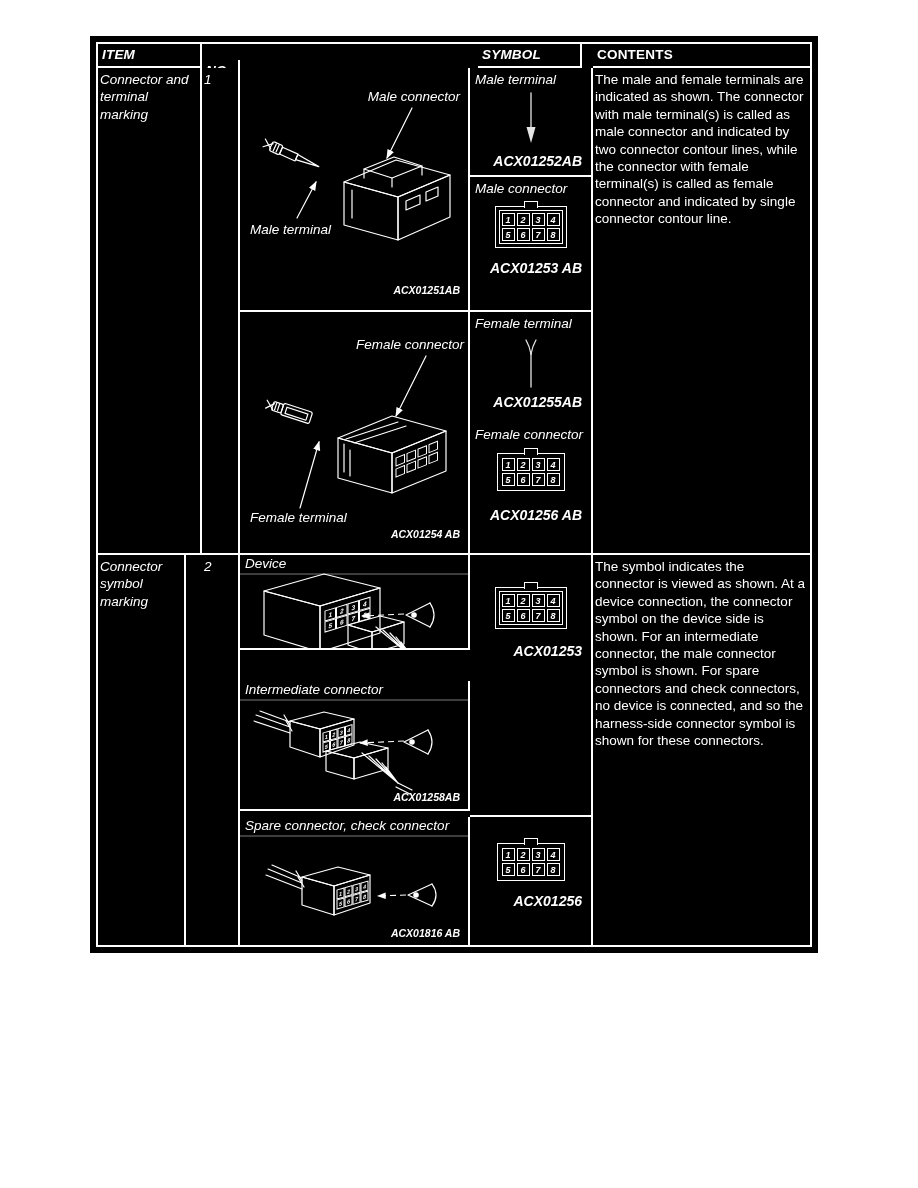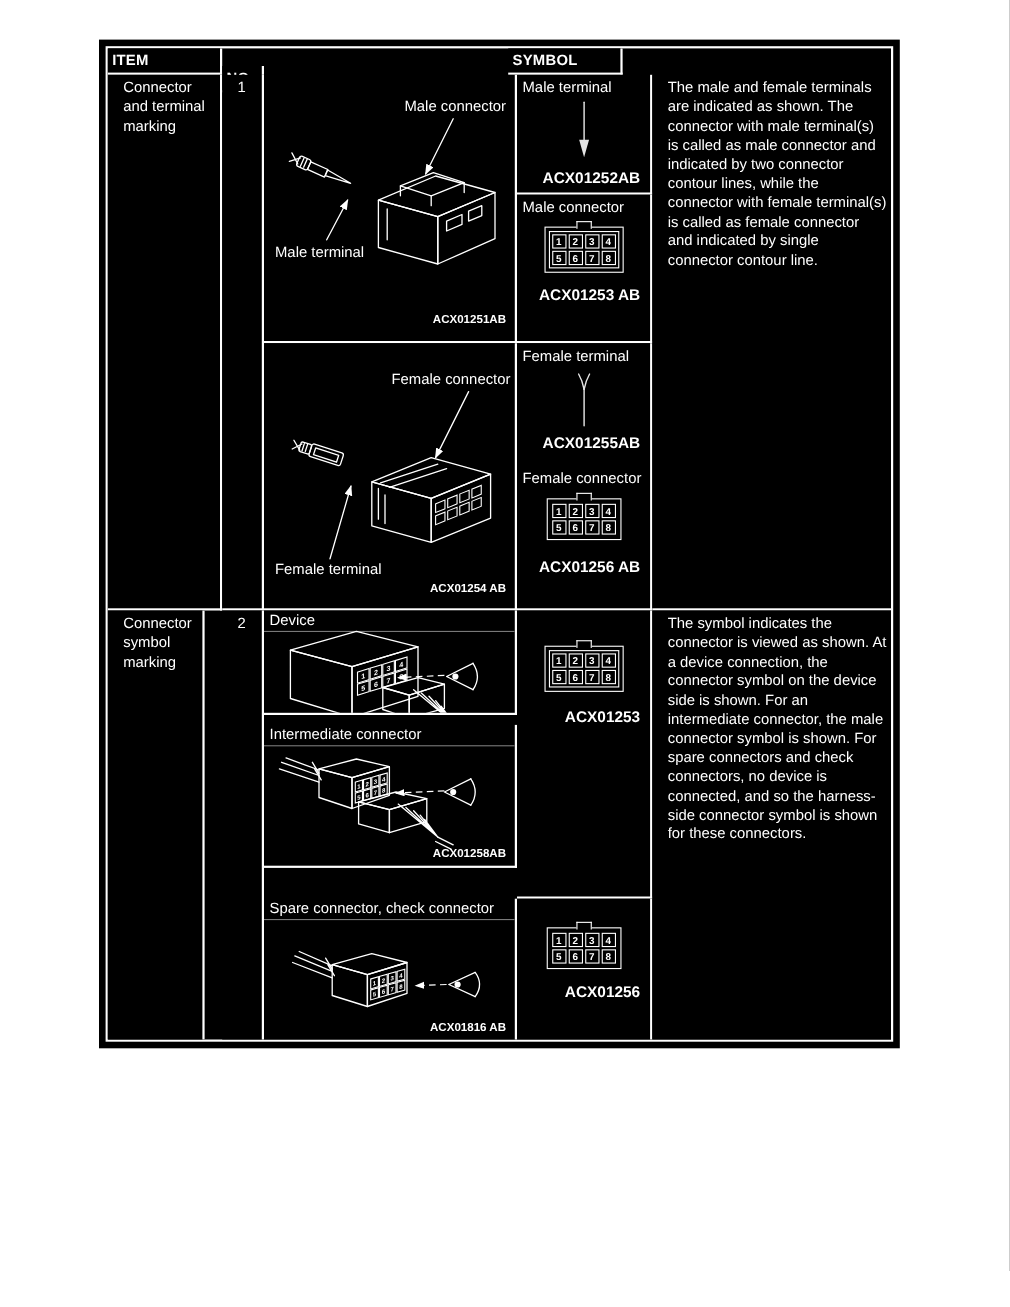--- a/index.html
+++ b/index.html
@@ -4,24 +4,24 @@
 <style>
   html,body{margin:0;padding:0;}
   body{
     width:918px;height:1188px;position:relative;background:#ffffff;
     font-family:"Liberation Sans", sans-serif;
   }
   .table-outer{position:absolute;left:90px;top:36px;width:728px;height:917px;background:#000;}
   .table-grid{position:absolute;left:6px;top:6px;width:716px;height:905px;
     border:2px solid #fff;box-sizing:border-box;background:#000;}
   .cell{position:absolute;box-sizing:border-box;color:#fff;overflow:hidden;background:#000;}
-  .br{border-right:2px solid #fff;}
+  .br{border-right:2px solid #fff;font-style:italic;}
   .bb{border-bottom:2px solid #fff;}
   .hdr{font-weight:bold;font-size:13.5px;padding:3px 4px;letter-spacing:.2px;}
-  .txt{font-size:13.5px;line-height:17.4px;padding:3px 4px 3px 14px;}
+  .txt{font-size:13.5px;line-height:17.4px;padding:3px 4px 3px 2px;}
   .symcell{display:flex;flex-direction:column;}
   .symlabel{font-size:13.5px;padding:4px 2px 0 5px;color:#fff;}
   .symcode{font-weight:bold;font-size:14px;text-align:right;padding-right:9px;color:#fff;}
   .center{align-self:center;}
   .mtauto{margin-top:auto;padding-bottom:6px;}
   
   .csym{position:relative;display:inline-block;}
   .csym-tab{position:absolute;top:-5px;left:50%;transform:translateX(-50%);
     width:14px;height:7px;border:1.5px solid #fff;border-bottom:none;background:#000;box-sizing:border-box;}
   .csym-outer{border:1.5px solid #fff;padding:3px;background:#000;}
@@ -43,21 +43,22 @@
   .tArrFill{fill:#e5e5e5;stroke:none;}
 </style>
 </head>
 <body>
 
 <div class="table-outer">
 <div class="table-grid">
 
   <div class="cell br bb hdr" style="left:0;top:0;width:104px;height:24px;">ITEM</div>
   <div class="cell br bb hdr" style="left:104px;top:0;width:38px;height:24px;margin-top:16px;">NO.</div>
-  <div class="cell br bb hdr" style="left:364px;top:0;width:104px;height:24px;">SYMBOL</div>
+  <div class="cell br bb hdr" style="left:380px;top:0;width:104px;height:24px;">SYMBOL</div>
+  <div class="cell bb hdr" style="left:495px;top:0;width:217px;height:24px;">CONTENTS</div>
 
   <div class="cell br bb txt" style="left:0;top:24px;width:104px;height:487px;">Connector and terminal marking</div>
   <div class="cell br bb txt" style="left:104px;top:24px;width:38px;height:487px;">1</div>
 
   <div class="cell br bb" style="left:142px;top:24px;width:230px;height:244px;">
     <svg width="228" height="242" viewBox="0 0 228 242">
       <defs>
             <marker id="ah1" markerWidth="9" markerHeight="8" refX="7" refY="3" orient="auto">
               <path d="M0,0 L8,3 L0,6 Z" fill="#fff"></path>
             </marker>
@@ -235,21 +236,21 @@
       <line x1="164" y1="59" x2="122" y2="61" class="fig-dash" marker-end="url(#ah3)"></line>
       <g>
         <path d="M190,48 L166,60 L190,72" class="fig-line"></path>
         <path d="M190,48 Q198,60 190,72" class="fig-line"></path>
         <circle cx="174" cy="60" r="2.8" class="fig-fill"></circle>
       </g>
       <text x="220" y="122" text-anchor="end" class="fig-code">ACX01257AB</text>
     </svg>
   </div>
 
-  <div class="cell br bb" style="left:142px;top:615px;width:230px;height:130px;">
+  <div class="cell br bb" style="left:142px;top:637px;width:230px;height:130px;">
     <svg width="228" height="128" viewBox="0 0 228 128">
       <defs>
             <marker id="ah4" markerWidth="9" markerHeight="8" refX="7" refY="3" orient="auto">
               <path d="M0,0 L8,3 L0,6 Z" fill="#fff"></path>
             </marker>
           </defs>
       <text x="5" y="13" class="fig-text">Intermediate connector</text>
       <line x1="0" y1="19" x2="228" y2="19" class="fig-underline"></line>
       <g>
         <path d="M16,34 L50,46 M14,40 L50,52 M20,30 Q36,36 50,41" class="fig-line"></path>

